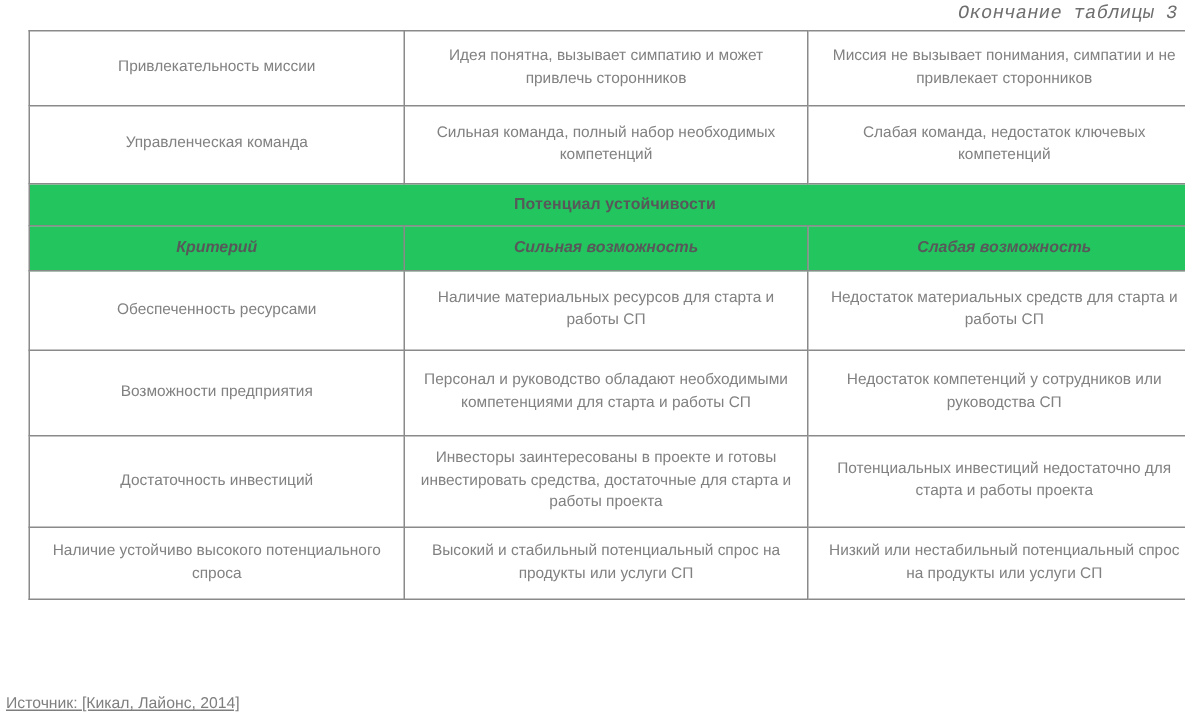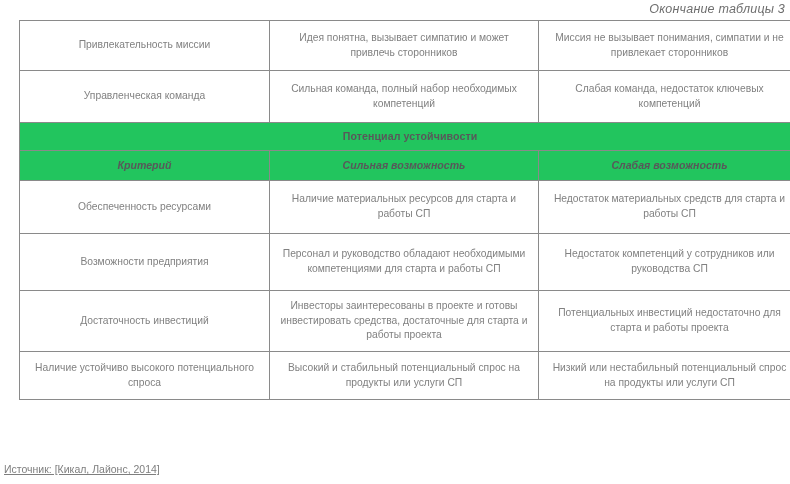--- a/index.html
+++ b/index.html
@@ -18,21 +18,21 @@
     width: 790px;
     height: 484px;
     box-sizing: border-box;
   }
 
   
   .running-head {
     position: absolute;
     top: 2px;
     right: 5px;
-    font-family: Liberation Sans, sans-serif;
+    font-family: Liberation Mono, monospace;
     font-style: italic;
     font-size: 12.5px;
     color: #6e6e6e;
     letter-spacing: 0.2px;
     white-space: nowrap;
   }
 
   
   .tbl-wrap {
     position: absolute;

